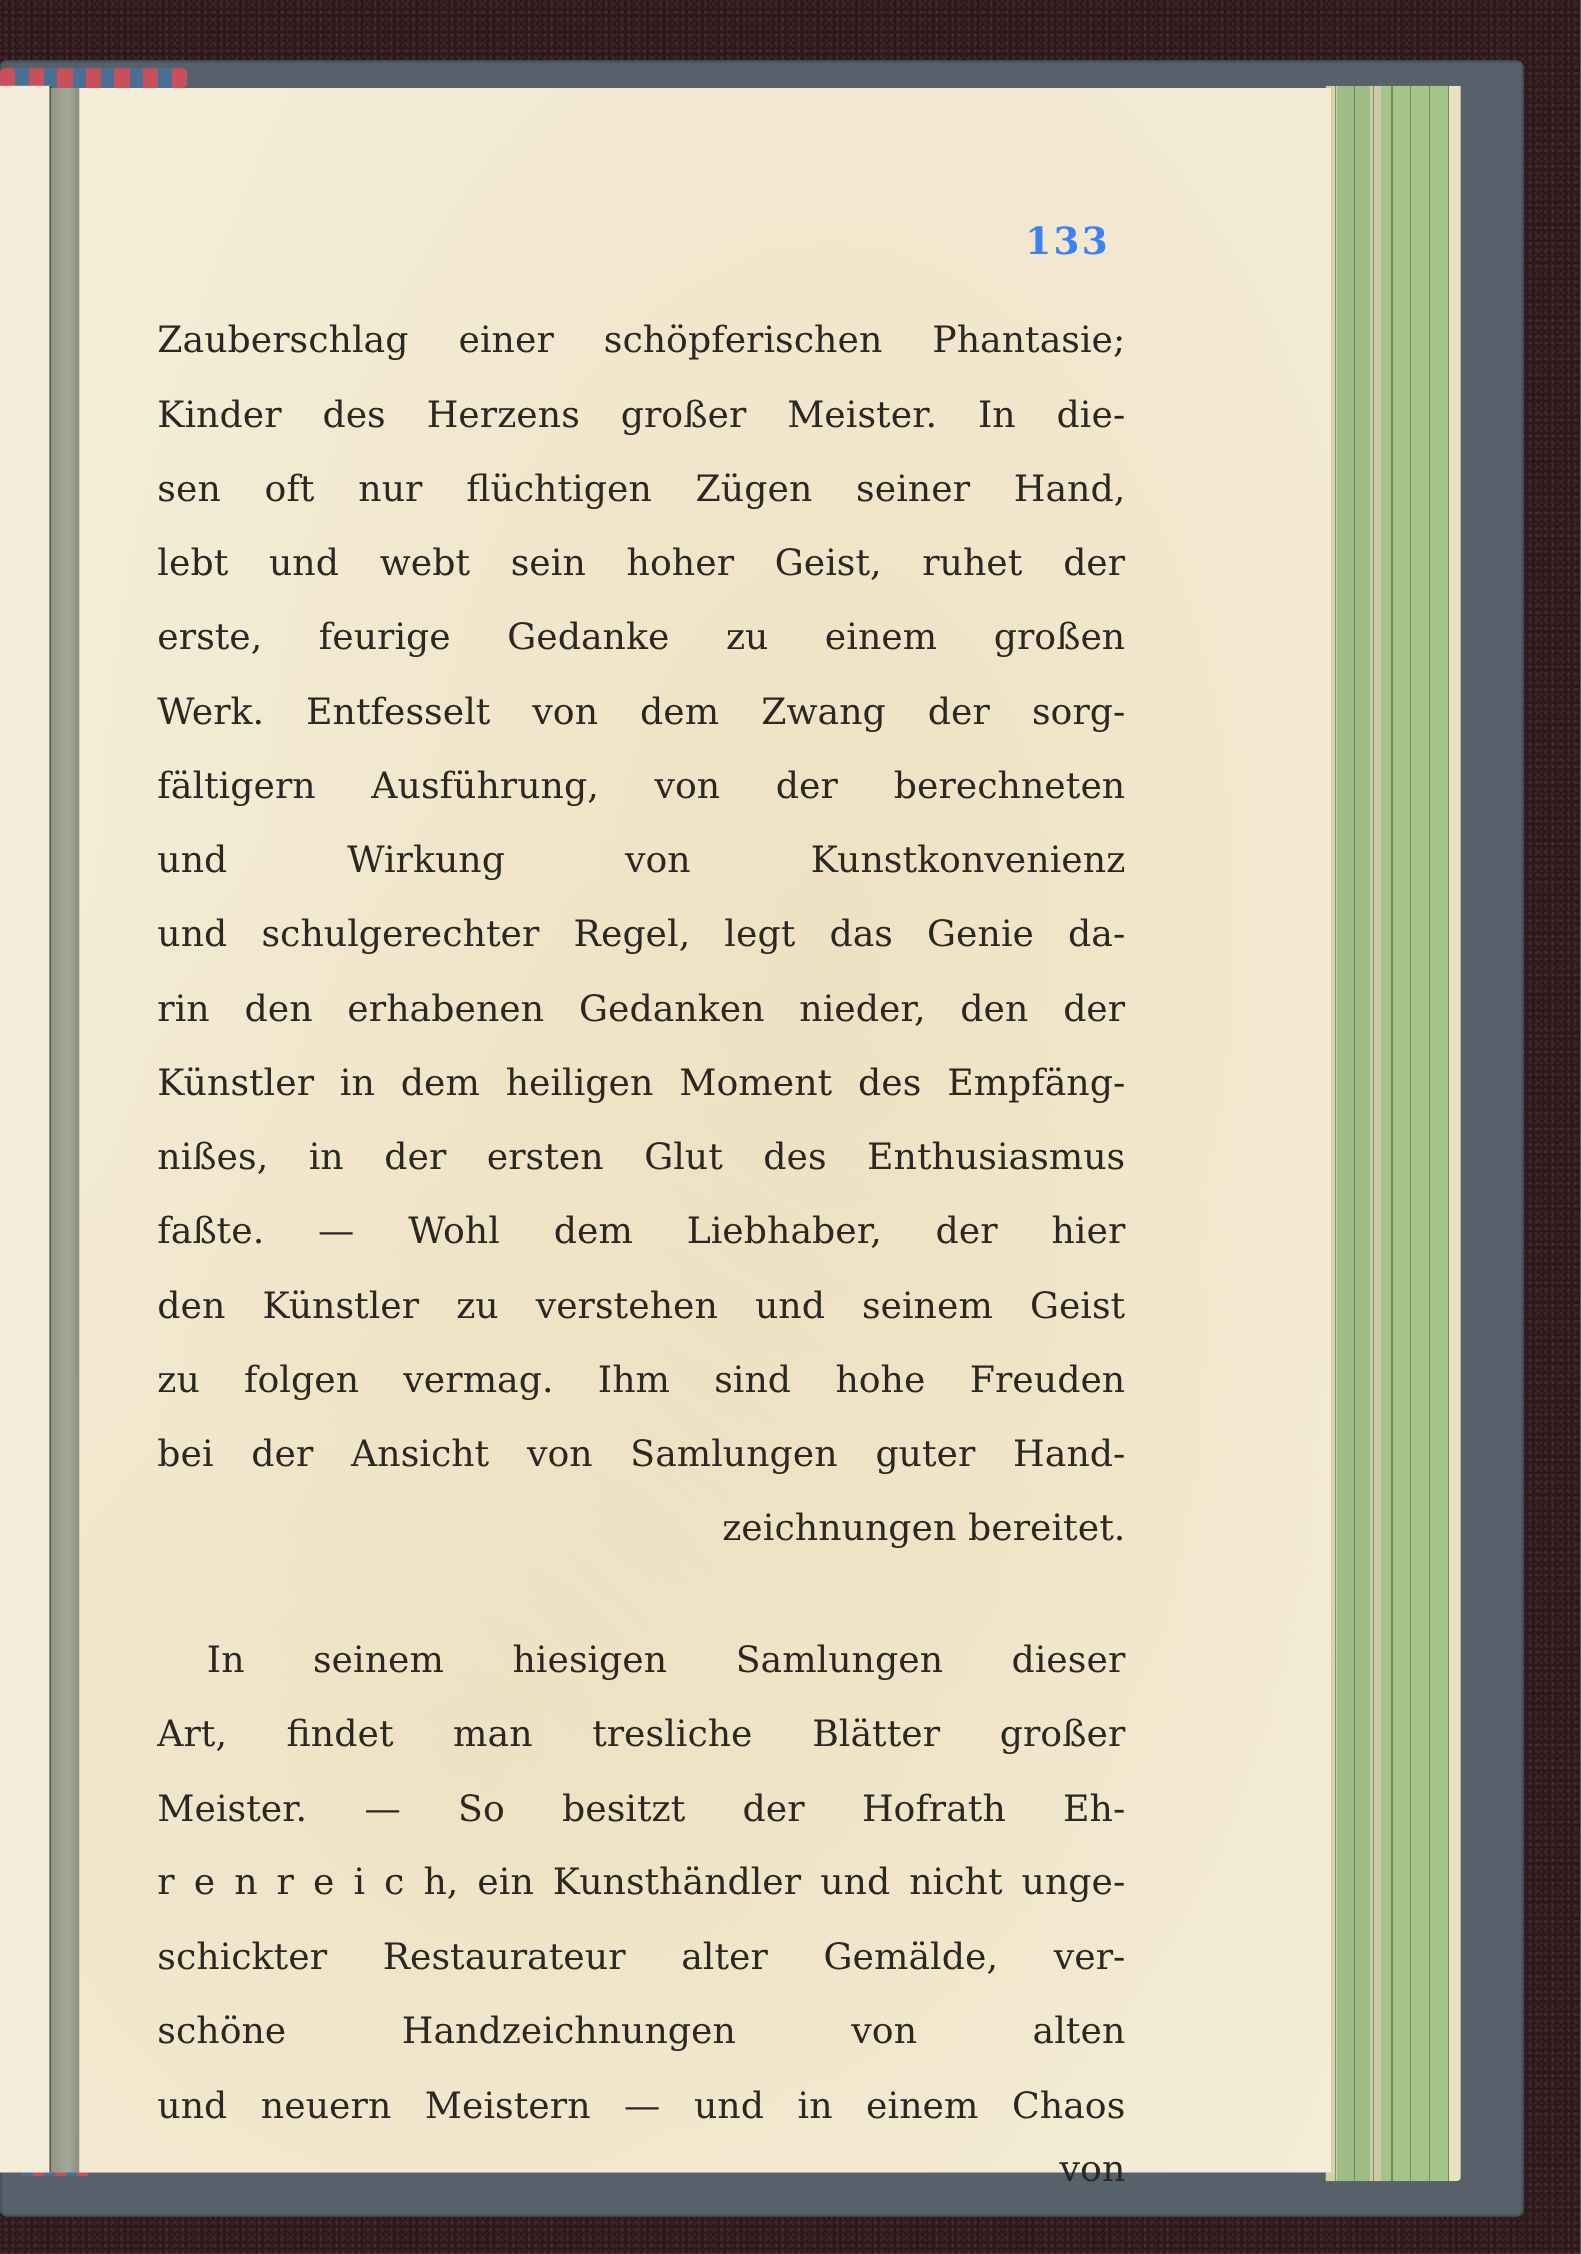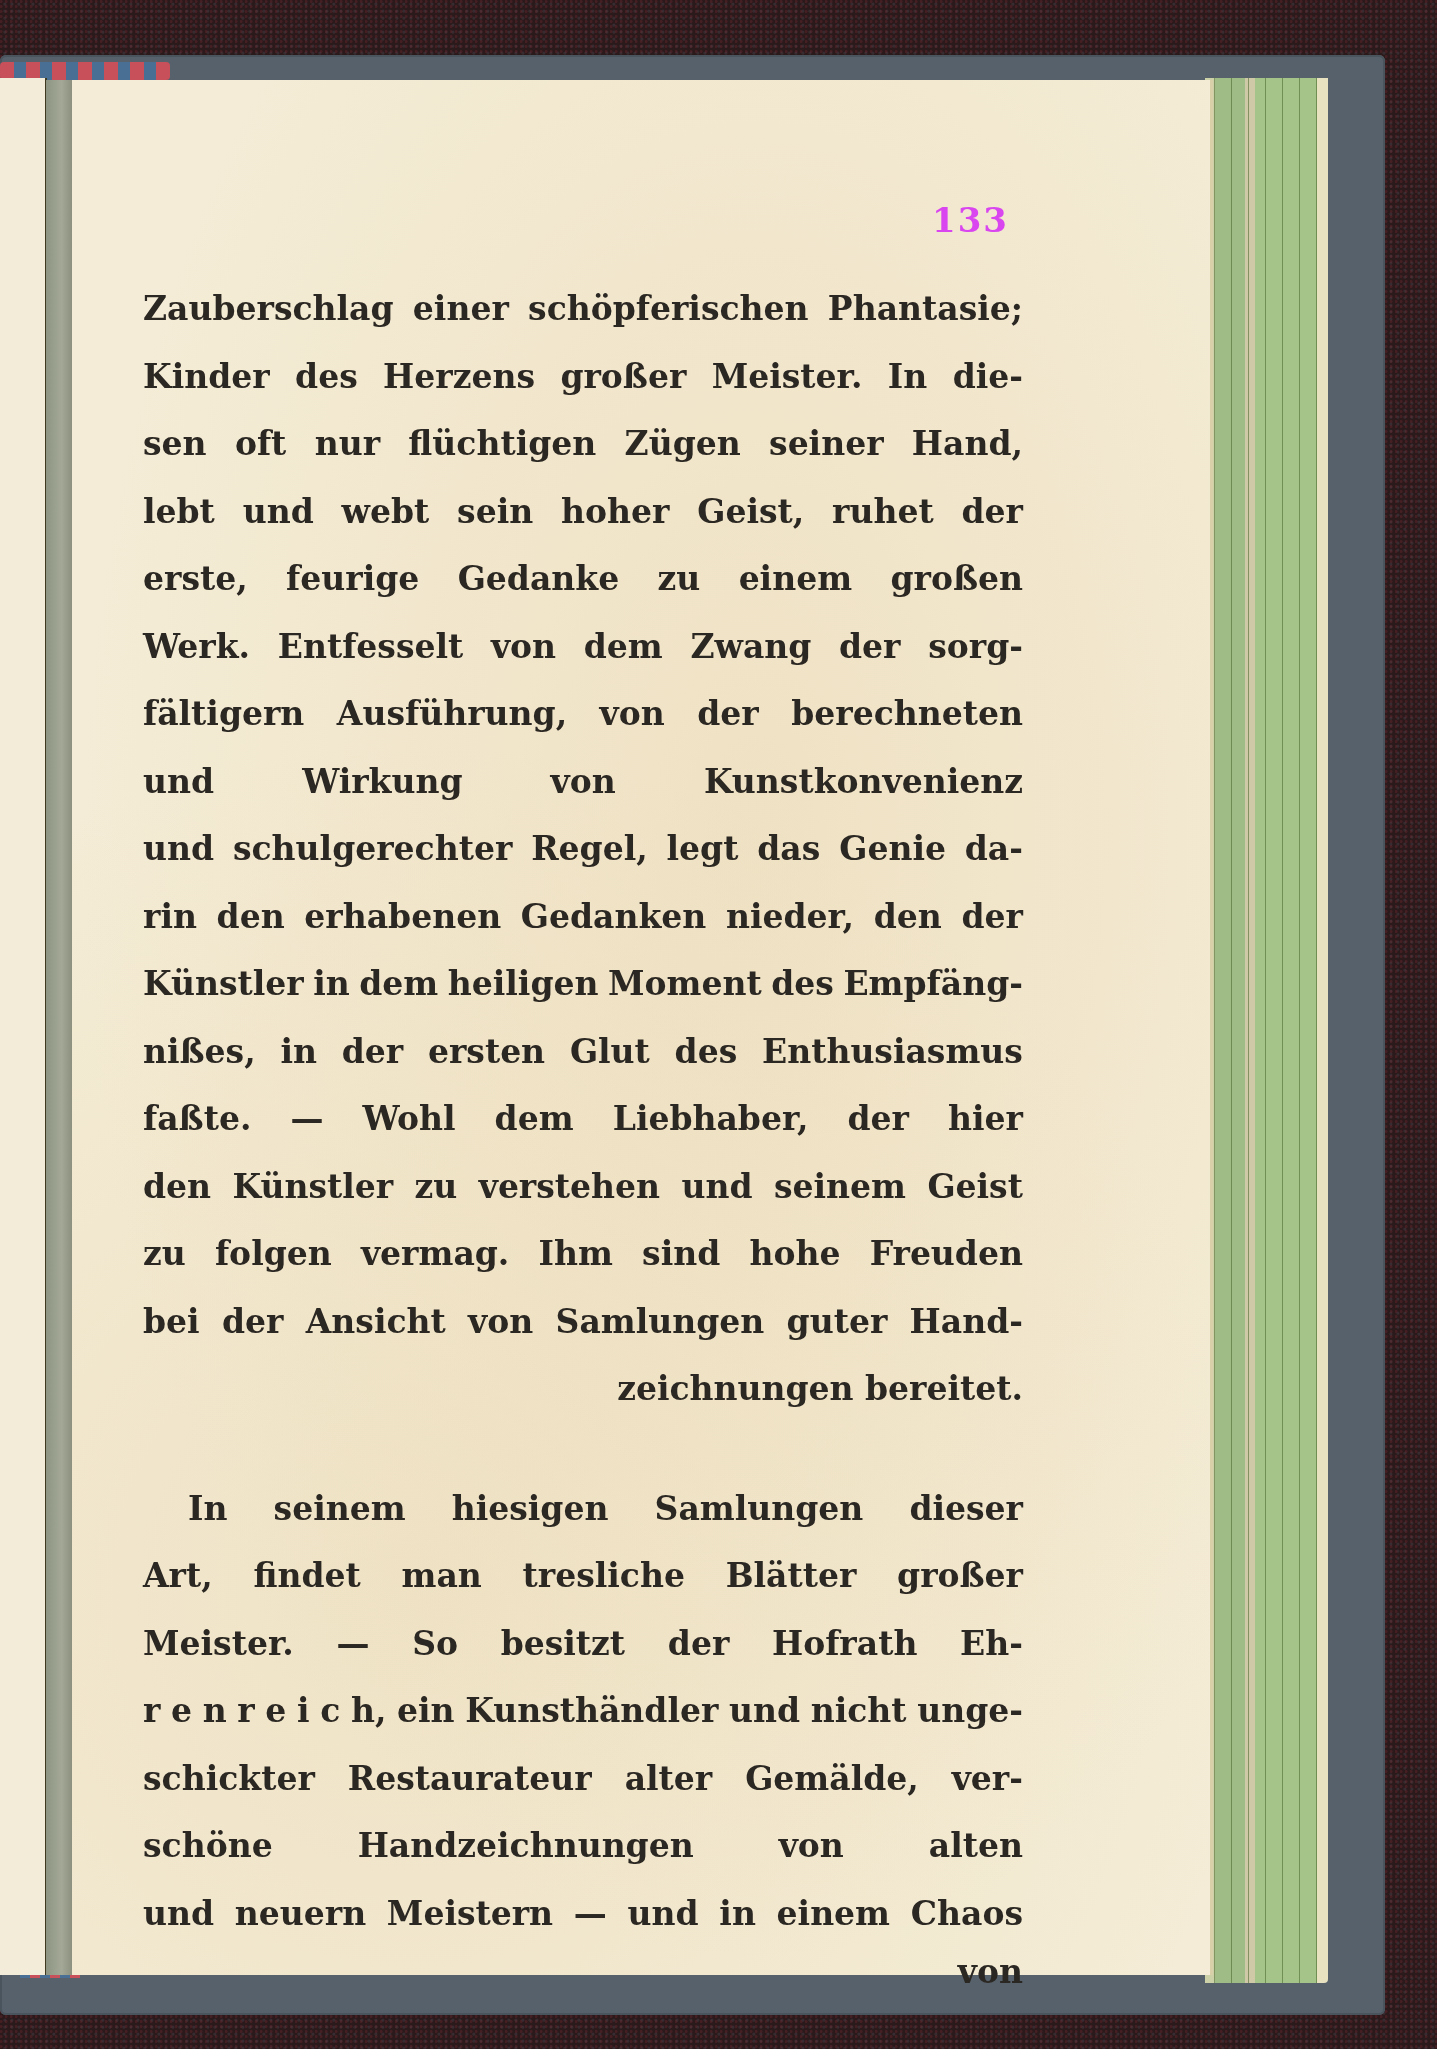--- a/index.html
+++ b/index.html
@@ -44,25 +44,25 @@
   .page {
     position: absolute; left: 72px; top: 80px; width: 1138px; height: 1895px;
     background: #f4ecd6;
     background-image:
       radial-gradient(ellipse at 60% 40%, rgba(230,205,160,0.35), transparent 70%),
       radial-gradient(circle at 30% 80%, rgba(225,200,150,0.25), transparent 50%);
     border-right: 3px solid #d9cfa8;
   }
   .page-number {
     position: absolute; left: 932px; top: 200px;
-    font-size: 34px; font-weight: bold; color: #d946ef; letter-spacing: 2px;
+    font-size: 34px; font-weight: bold; color: #3b82f6; letter-spacing: 2px;
   }
   .text-block {
     position: absolute; left: 143px; top: 275px; width: 880px;
-    color: #2b2722; font-size: 33px; font-weight: bold;
+    color: #2b2722; font-size: 33px; font-weight: normal;
   }
   .line {
     height: 67.5px; line-height: 67.5px; white-space: nowrap;
     display: flex; justify-content: space-between;
   }
   .line.last { justify-content: flex-end; }
   .line.indent { padding-left: 45px; }
   .line.right { justify-content: flex-end; }
   .para-gap { height: 52px; }
 </style>

